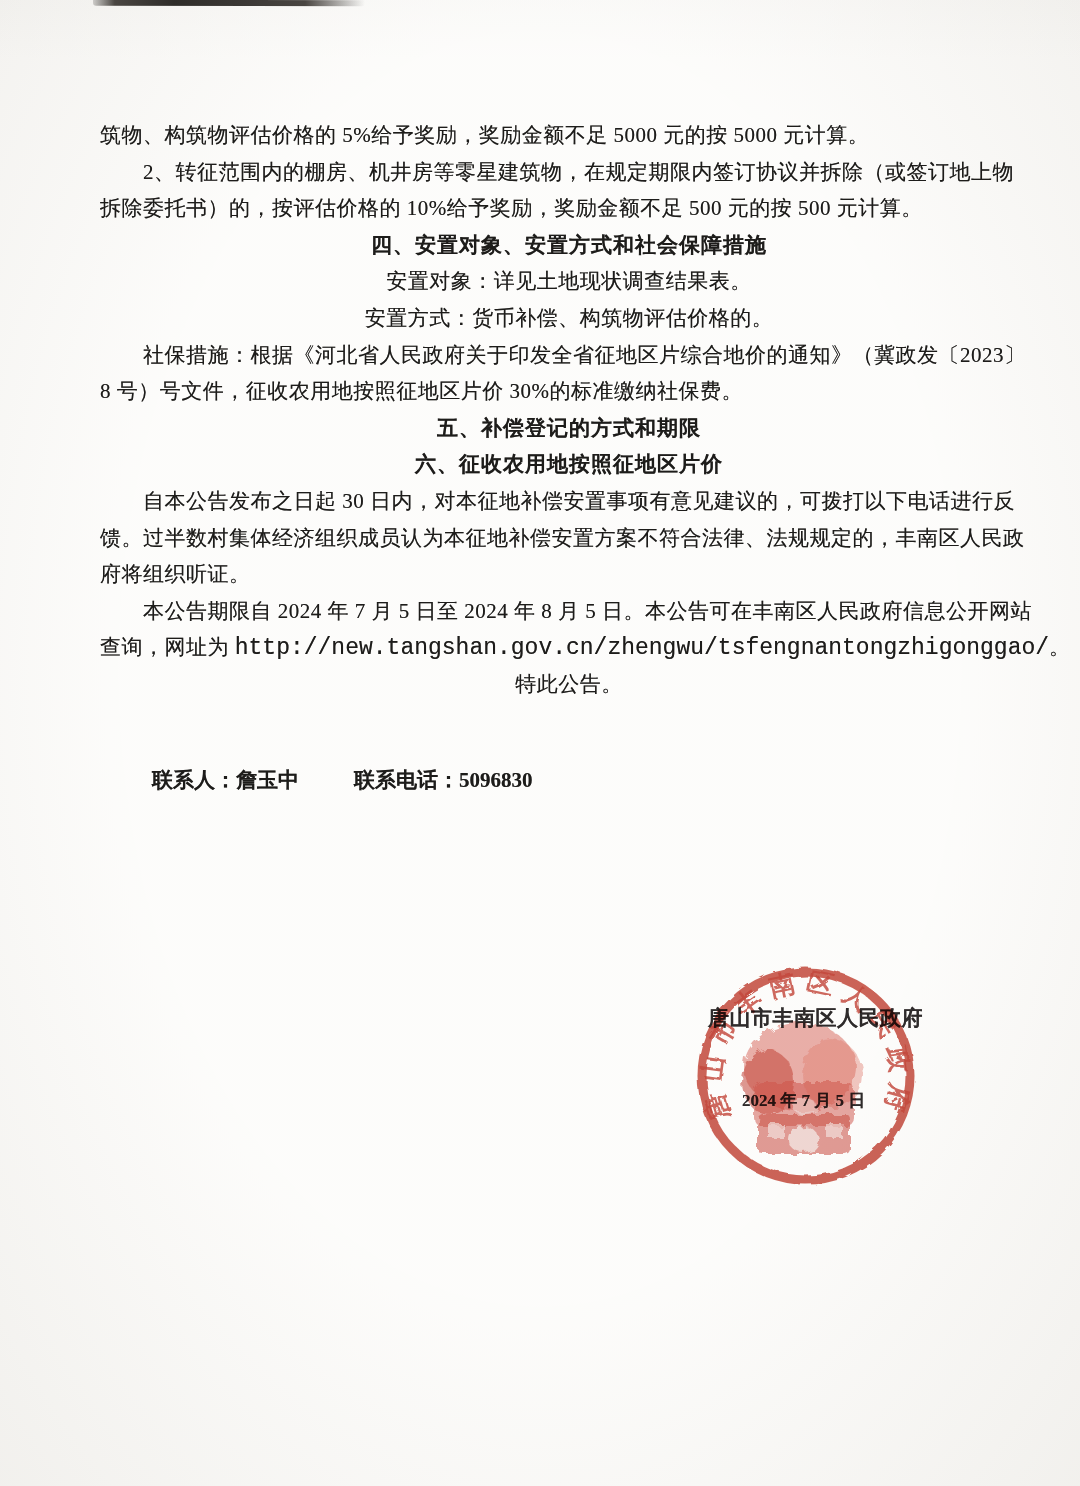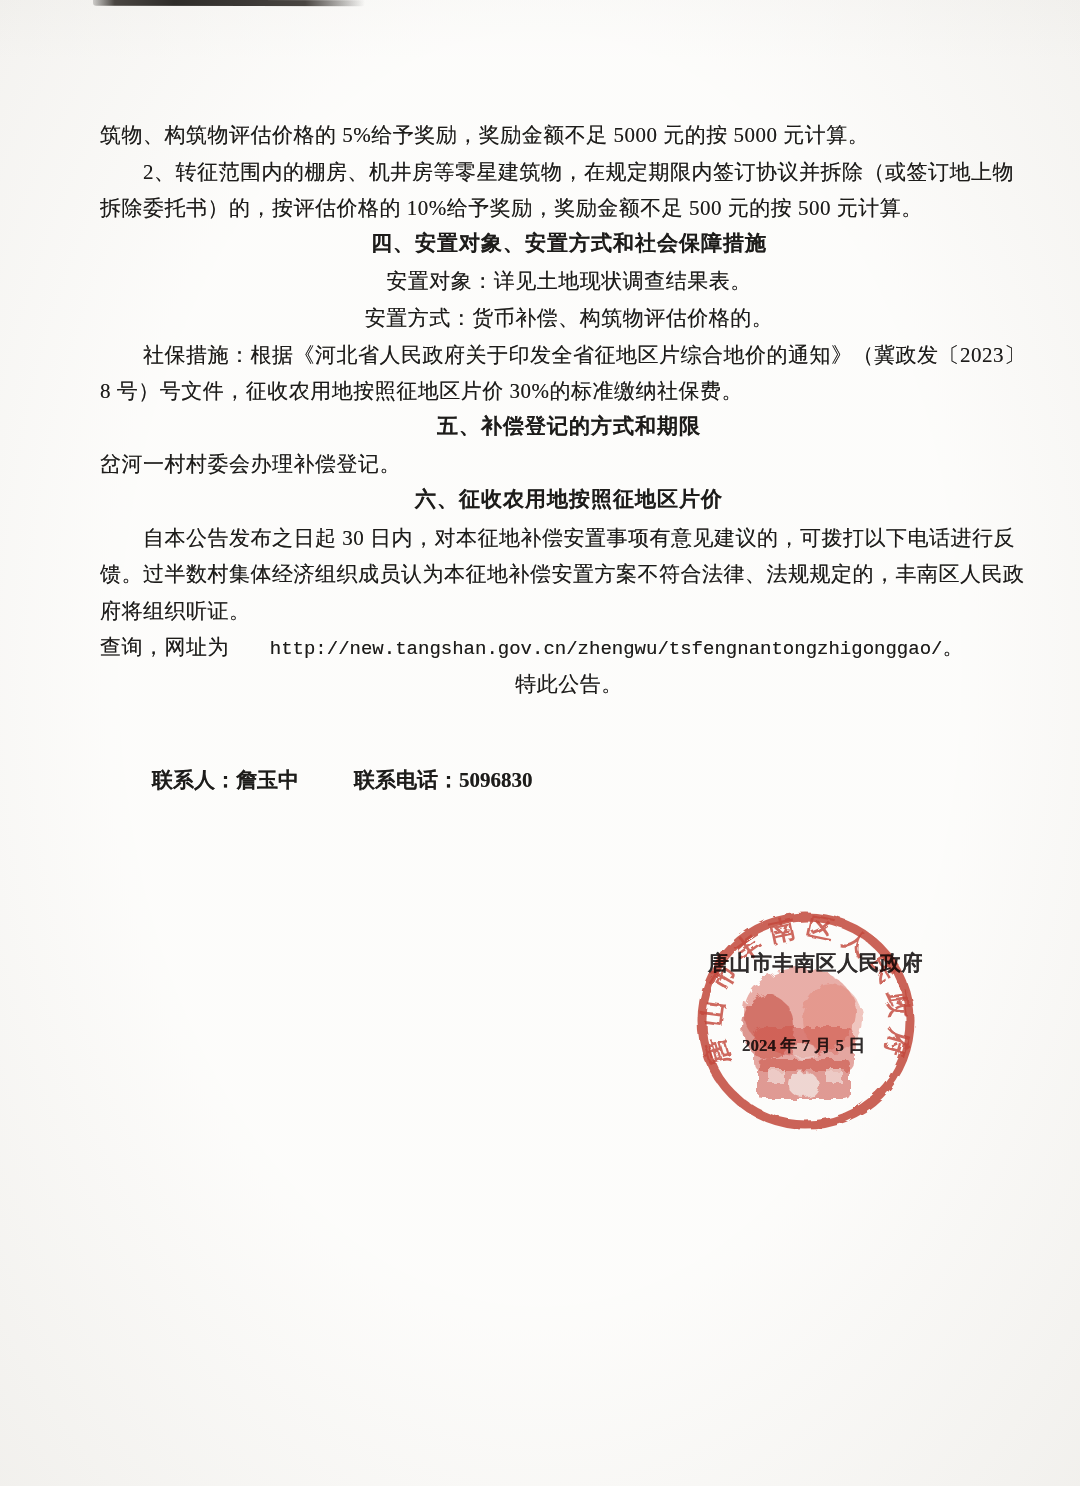--- a/index.html
+++ b/index.html
@@ -36,42 +36,41 @@
     overflow: visible;
   }
   .line {
     height: 36.6px;
     line-height: 36.6px;
     white-space: nowrap;
   }
   .ind { padding-left: 43px; text-align: center; }
   .h {
     font-weight: bold;
-    font-family: Liberation Mono, monospace;
+    font-family: Liberation Sans, sans-serif;
     letter-spacing: 1px;
   }
   .mono {
     font-family: "Liberation Mono", "DejaVu Sans Mono", monospace;
-    font-size: 19px;
+    font-size: 23px;
     letter-spacing: 0;
-    margin-left: 35px;
   }
   .contact-line {
     position: absolute;
     left: 152px; top: 762px;
     height: 36px; line-height: 36px;
     font-size: 21px;
     font-weight: 600;
     white-space: nowrap;
     text-shadow: 0 0 0.5px rgba(20,20,20,0.55);
   }
   .contact-phone { margin-left: 55px; }
   .seal-area {
     position: absolute;
-    left: 660px; top: 899px;
+    left: 660px; top: 954px;
     width: 300px; height: 300px;
   }
   .seal-issuer {
     position: absolute;
     left: 48px; top: 50px;
     font-size: 21px;
     font-weight: bold;
     color: #2e2b2b;
     letter-spacing: 0.5px;
     white-space: nowrap;
@@ -104,25 +103,25 @@
   <div class="doc-body">
     <div class="line">筑物、构筑物评估价格的 5%给予奖励，奖励金额不足 5000 元的按 5000 元计算。</div>
     <div class="line ind">2、转征范围内的棚房、机井房等零星建筑物，在规定期限内签订协议并拆除（或签订地上物</div>
     <div class="line">拆除委托书）的，按评估价格的 10%给予奖励，奖励金额不足 500 元的按 500 元计算。</div>
     <div class="line ind h">四、安置对象、安置方式和社会保障措施</div>
     <div class="line ind">安置对象：详见土地现状调查结果表。</div>
     <div class="line ind">安置方式：货币补偿、构筑物评估价格的。</div>
     <div class="line ind">社保措施：根据《河北省人民政府关于印发全省征地区片综合地价的通知》（冀政发〔2023〕</div>
     <div class="line">8 号）号文件，征收农用地按照征地区片价 30%的标准缴纳社保费。</div>
     <div class="line ind h">五、补偿登记的方式和期限</div>
-    <div class="line">岔河一村村委会办理补偿登记。</div>
     <div class="line ind h">六、征收农用地按照征地区片价</div>
     <div class="line ind">自本公告发布之日起 30 日内，对本征地补偿安置事项有意见建议的，可拨打以下电话进行反</div>
     <div class="line">馈。过半数村集体经济组织成员认为本征地补偿安置方案不符合法律、法规规定的，丰南区人民政</div>
     <div class="line">府将组织听证。</div>
+    <div class="line ind">本公告期限自 2024 年 7 月 5 日至 2024 年 8 月 5 日。本公告可在丰南区人民政府信息公开网站</div>
     <div class="line">
       <span>查询，网址为 </span><span class="mono">http://new.tangshan.gov.cn/zhengwu/tsfengnantongzhigonggao/</span><span>。</span>
     </div>
     <div class="line ind">特此公告。</div>
   </div>
 
   <div class="contact-line">
     <span>联系人：</span><span>詹玉中</span><span class="contact-phone">联系电话：</span><span>5096830</span>
   </div>
 

